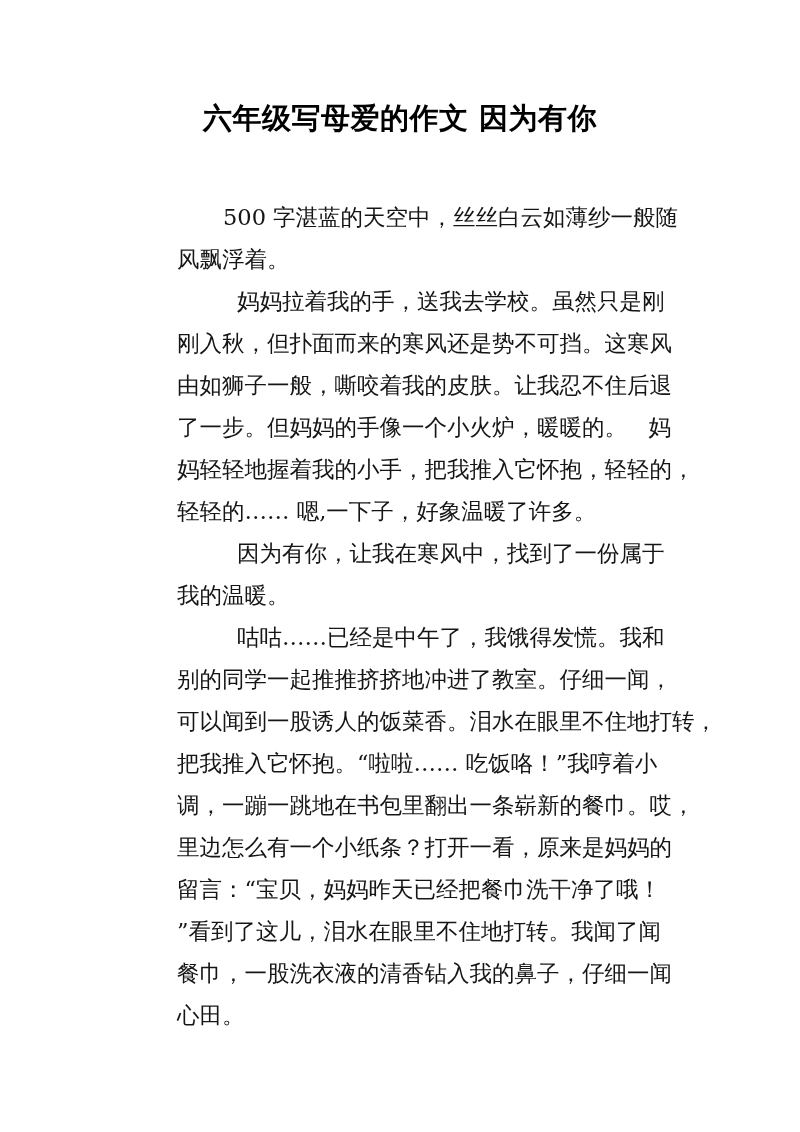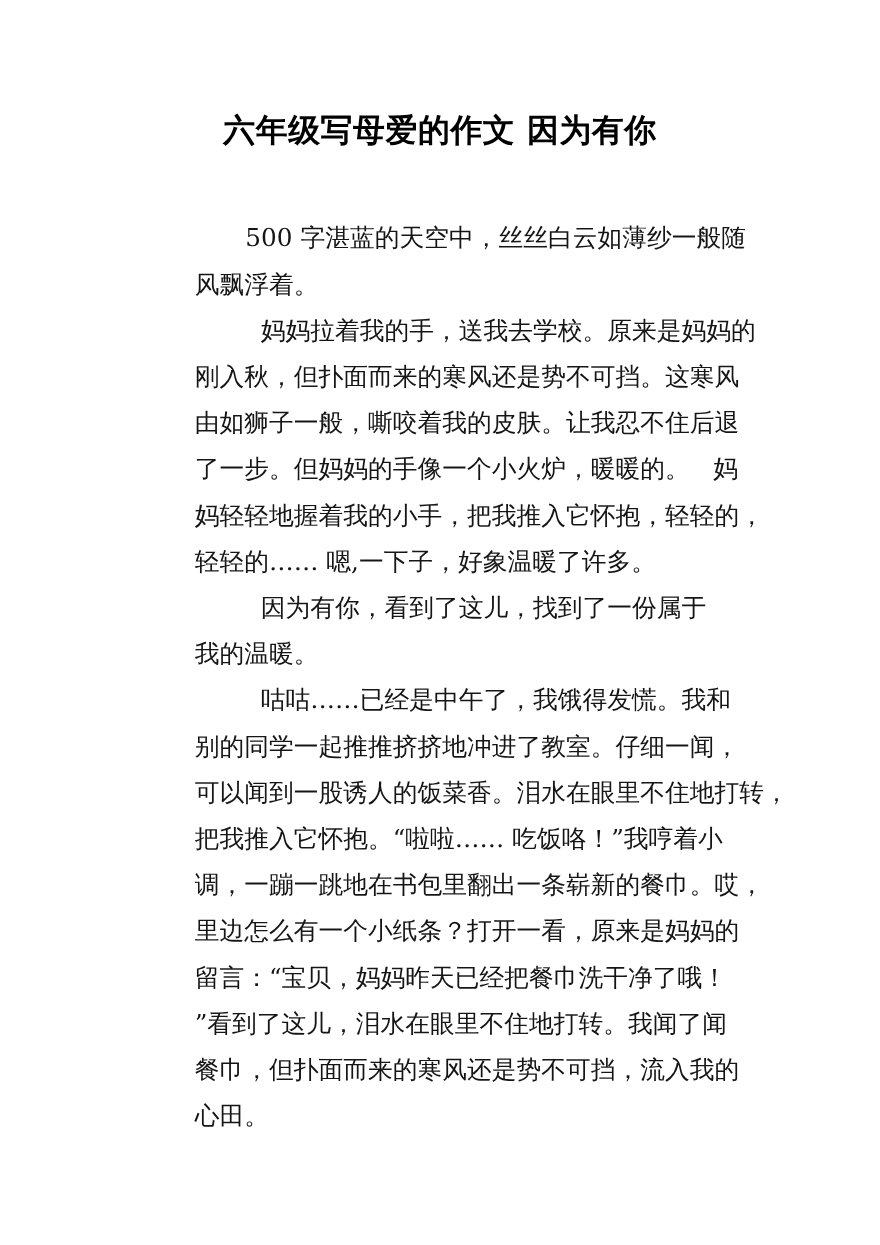--- a/index.html
+++ b/index.html
@@ -65,40 +65,40 @@
   <div class="title">六年级写母爱的作文 因为有你</div>
 
   <div class="body-text">
 
     <div class="paragraph">
       <div class="line first">500 字湛蓝的天空中，丝丝白云如薄纱一般随</div>
       <div class="line">风飘浮着。</div>
     </div>
 
     <div class="paragraph">
-      <div class="line first-wide">妈妈拉着我的手，送我去学校。原来是妈妈的</div>
+      <div class="line first-wide">妈妈拉着我的手，送我去学校。虽然只是刚</div>
       <div class="line">刚入秋，但扑面而来的寒风还是势不可挡。这寒风</div>
       <div class="line">由如狮子一般，嘶咬着我的皮肤。让我忍不住后退</div>
       <div class="line">了一步。但妈妈的手像一个小火炉，暖暖的。   妈</div>
       <div class="line">妈轻轻地握着我的小手，把我推入它怀抱，轻轻的，</div>
       <div class="line">轻轻的…… 嗯,一下子，好象温暖了许多。</div>
     </div>
 
     <div class="paragraph">
-      <div class="line first-wide">因为有你，看到了这儿，找到了一份属于</div>
+      <div class="line first-wide">因为有你，让我在寒风中，找到了一份属于</div>
       <div class="line">我的温暖。</div>
     </div>
 
     <div class="paragraph">
       <div class="line first-wide">咕咕……已经是中午了，我饿得发慌。我和</div>
       <div class="line">别的同学一起推推挤挤地冲进了教室。仔细一闻，</div>
       <div class="line">可以闻到一股诱人的饭菜香。泪水在眼里不住地打转，</div>
       <div class="line">把我推入它怀抱。“啦啦…… 吃饭咯！”我哼着小</div>
       <div class="line">调，一蹦一跳地在书包里翻出一条崭新的餐巾。哎，</div>
       <div class="line">里边怎么有一个小纸条？打开一看，原来是妈妈的</div>
       <div class="line">留言：“宝贝，妈妈昨天已经把餐巾洗干净了哦！</div>
       <div class="line">”看到了这儿，泪水在眼里不住地打转。我闻了闻</div>
-      <div class="line">餐巾，但扑面而来的寒风还是势不可挡，流入我的</div>
+      <div class="line">餐巾，一股洗衣液的清香钻入我的鼻子，仔细一闻</div>
       <div class="line">心田。</div>
     </div>
 
   </div>
 </div>
 
 </body></html>

